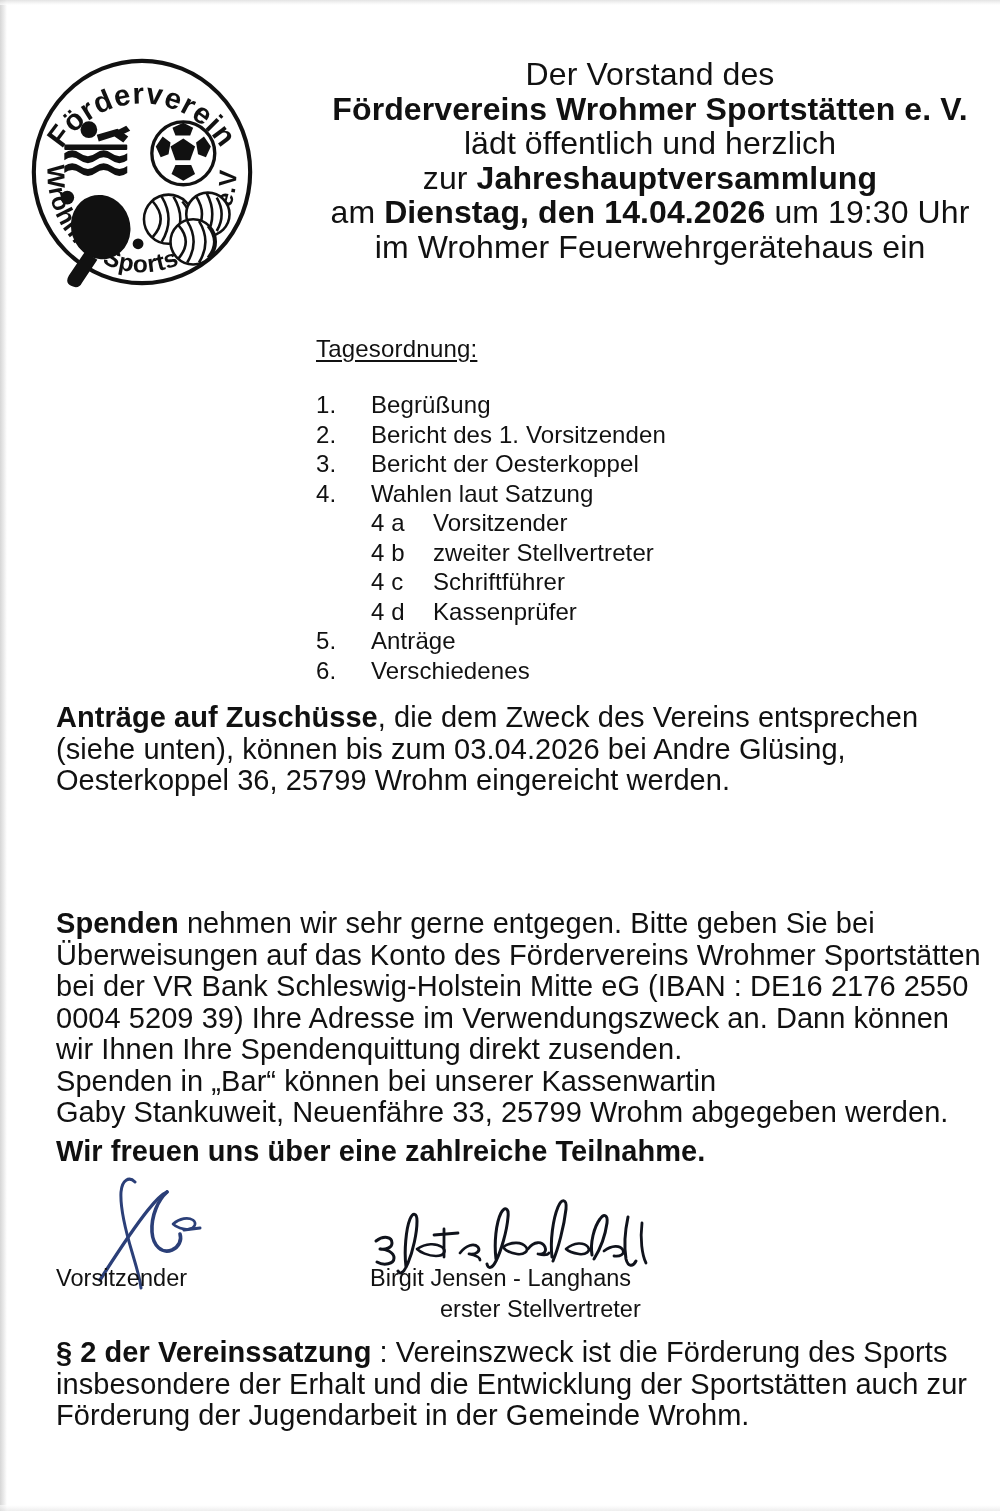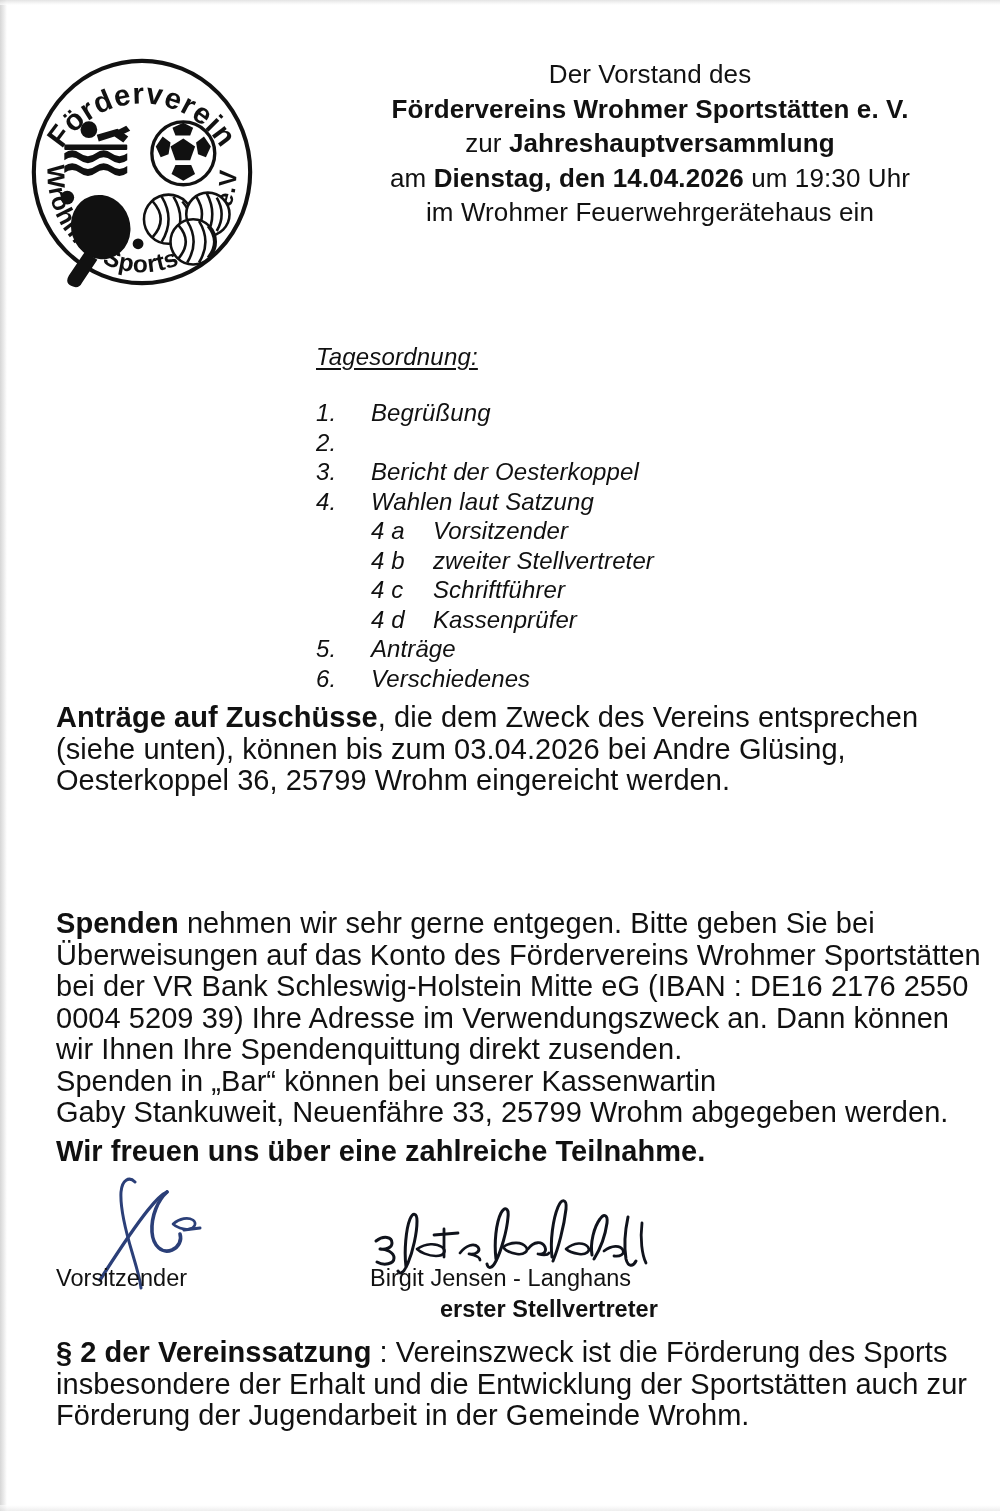--- a/index.html
+++ b/index.html
@@ -54,33 +54,32 @@
   }
   .logo svg { display: block; width: 100%; height: 100%; }
 
   
   .header {
     position: absolute;
     left: 300px;
     top: 57px;
     width: 700px;
     text-align: center;
-    font-size: 26px;
+    font-size: 32px;
     line-height: 34.5px;
     letter-spacing: .1px;
   }
   .header .b { font-weight: bold; }
 
   
   .agenda {
     position: absolute;
     left: 316px;
-    top: 342px;
+    top: 334px;
     width: 460px;
-    font-style: italic;
   }
   .agenda-title {
     font-size: 24px;
     line-height: 30px;
     text-decoration: underline;
     text-underline-offset: 3px;
     letter-spacing: .2px;
   }
   .agenda-list {
     margin-top: 26px;
@@ -136,21 +135,21 @@
   .sig-ink-right { left: 0px; top: -12px; }
 
   .sig-names {
     position: relative;
     font-size: 23.5px;
     line-height: 31px;
     letter-spacing: .05px;
   }
   .sig-left .sig-names { text-align: left; padding-top: 88px; }
   .sig-right .sig-names { text-align: left; padding-top: 88px; }
-  .sig-right .sig-role { padding-left: 70px; font-weight: bold; }
+  .sig-right .sig-role { padding-left: 70px; }
 </style>
 </head>
 <body>
 
 <div class="page">
 
   <div class="scan-edge-left"></div>
   <div class="scan-edge-top"></div>
   <div class="scan-edge-bottom"></div>
 
@@ -204,38 +203,40 @@
         <circle cx="172" cy="193" r="23" fill="#ffffff"></circle>
         <path d="M157 176 q15 17 0 34 M166 172 q13 21 0 42 M178 172 q13 21 0 42 M187 177 q13 16 0 32"></path>
         <circle cx="116" cy="195" r="5.5" fill="#111111" stroke="none"></circle>
       </g>
     </svg>
   </div>
 
   <div class="header">
     <div>Der Vorstand des</div>
     <div class="b">Fördervereins Wrohmer Sportstätten e. V.</div>
+    <div>lädt öffentlich und herzlich</div>
     <div>
       <span>zur </span><span class="b">Jahreshauptversammlung</span>
     </div>
     <div>
       <span>am </span><span class="b">Dienstag, den 14.04.2026</span><span> um 19:30 Uhr</span>
     </div>
     <div>im Wrohmer Feuerwehrgerätehaus ein</div>
   </div>
 
   <div class="agenda">
     <div class="agenda-title">Tagesordnung:</div>
     <div class="agenda-list">
       <div class="agenda-row">
         <span class="num">1.</span>
         <span>Begrüßung</span>
       </div>
       <div class="agenda-row">
         <span class="num">2.</span>
+        <span>Bericht des 1. Vorsitzenden</span>
       </div>
       <div class="agenda-row">
         <span class="num">3.</span>
         <span>Bericht der Oesterkoppel</span>
       </div>
       <div class="agenda-row">
         <span class="num">4.</span>
         <span>Wahlen laut Satzung</span>
       </div>
       <div class="agenda-row sub">

